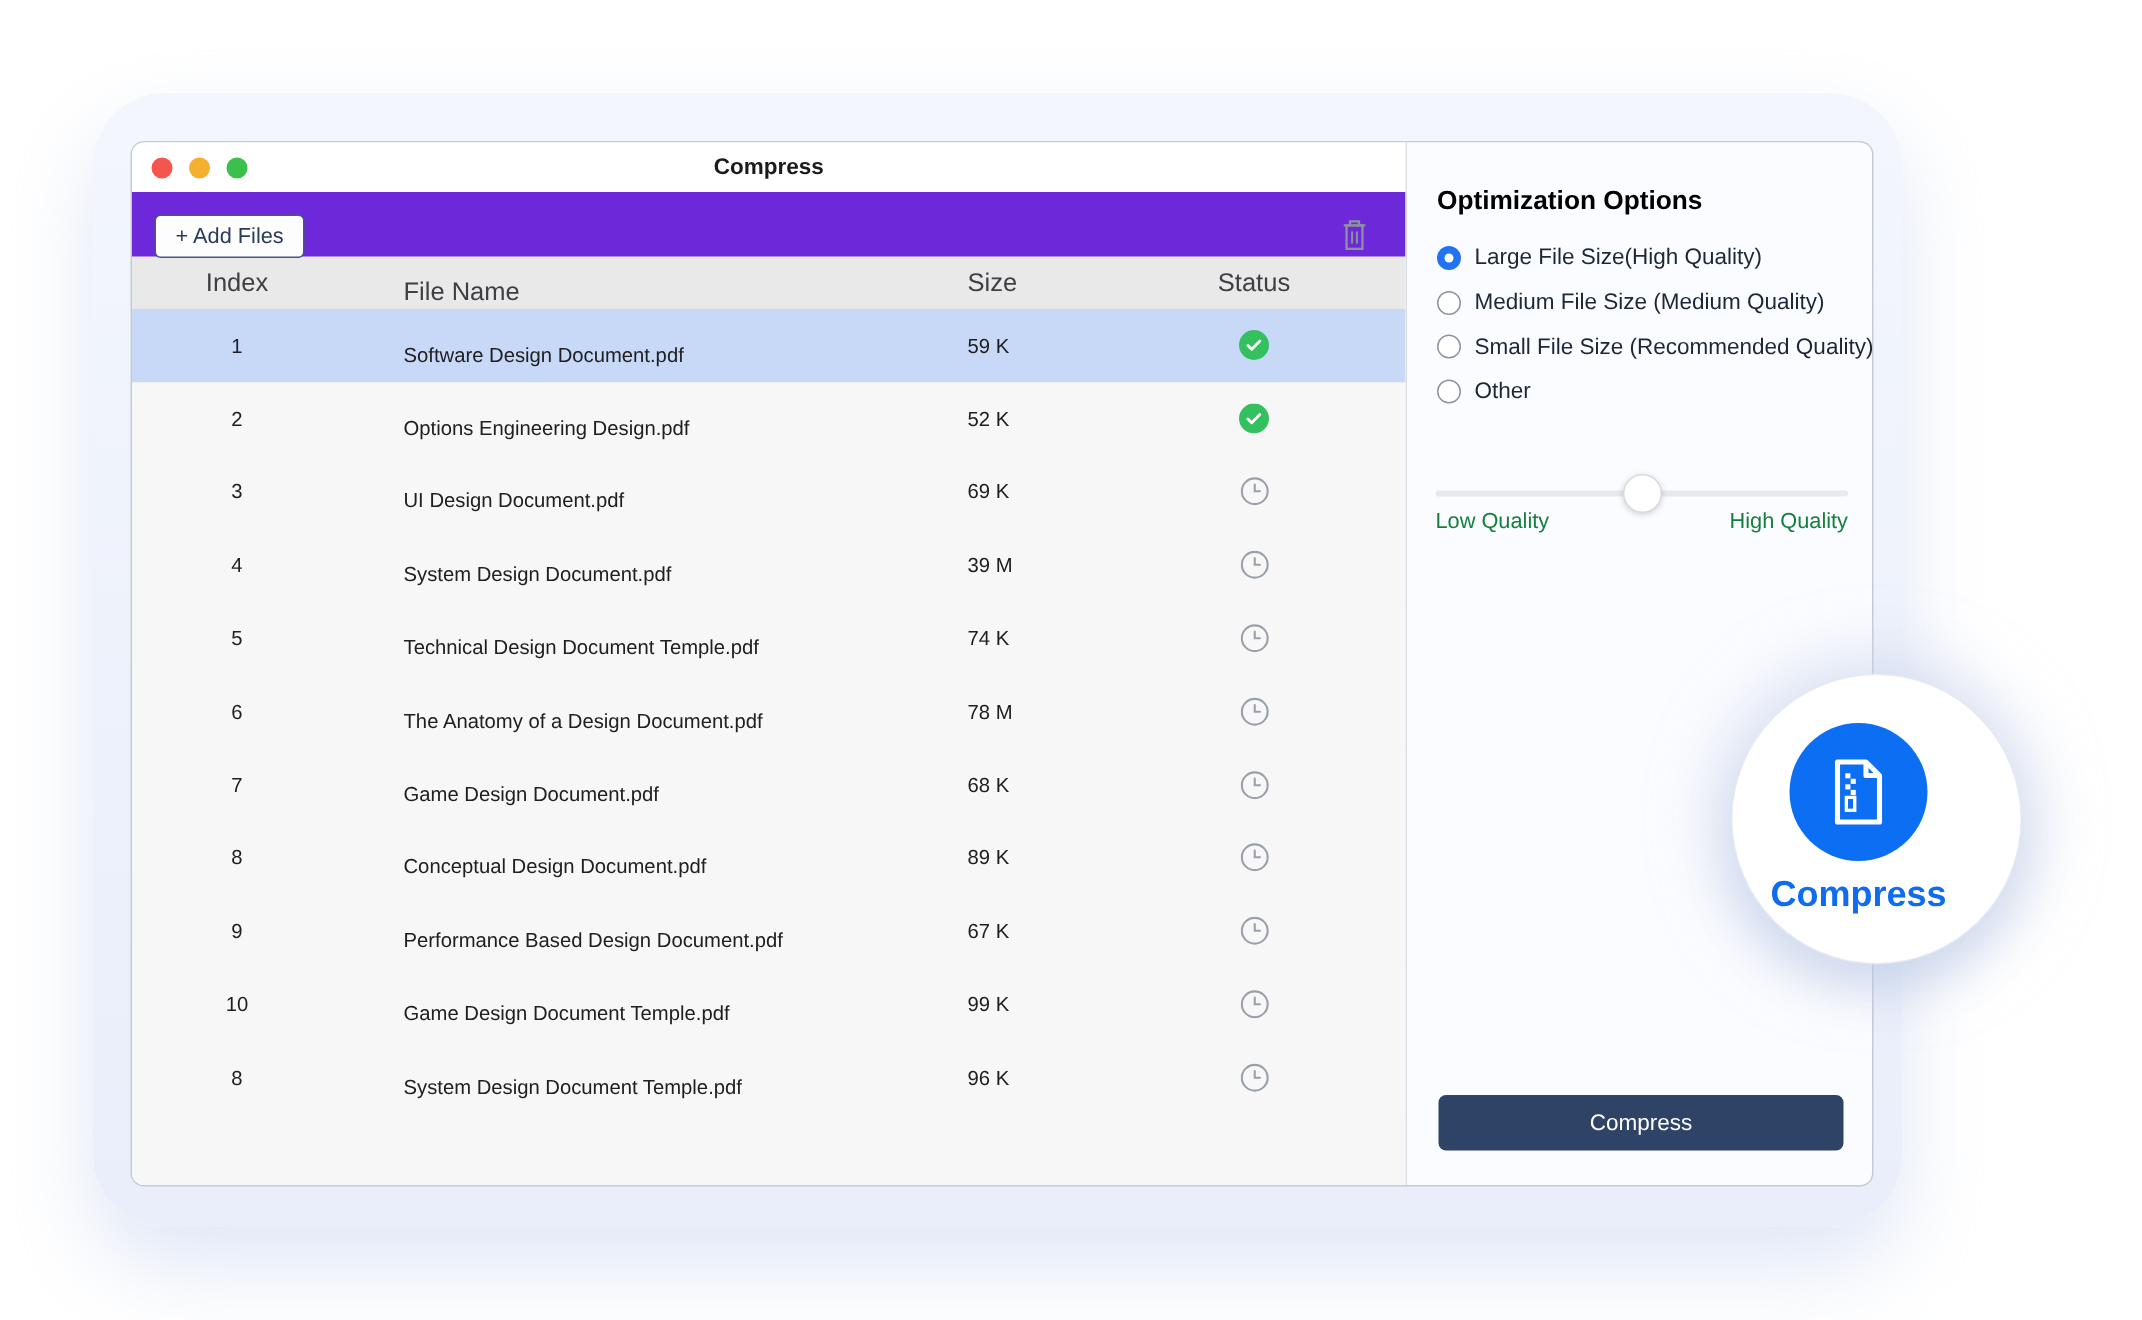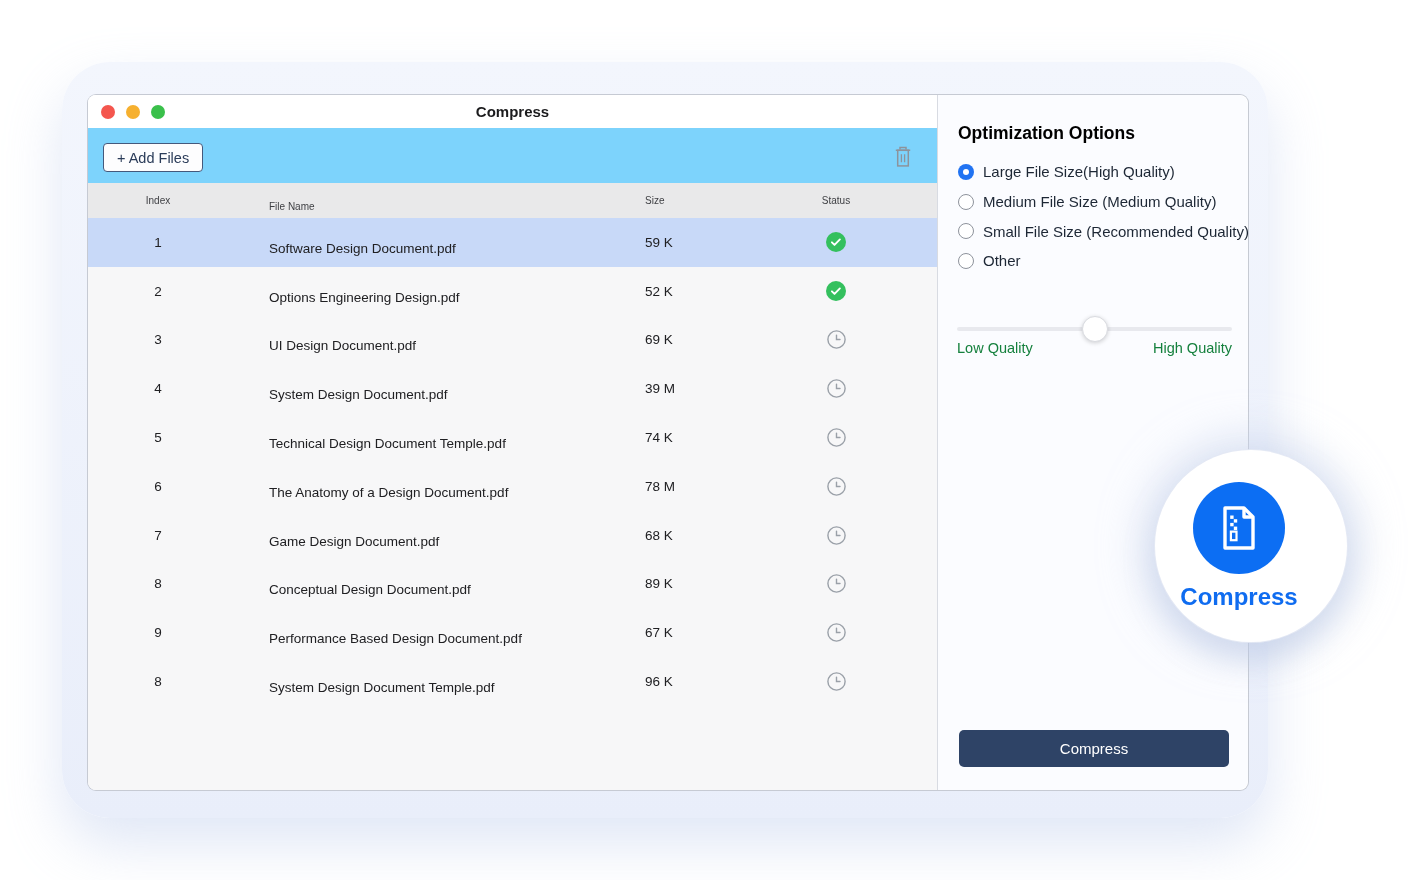--- a/index.html
+++ b/index.html
@@ -25,31 +25,31 @@
     position:relative;width:850px;height:100%;background:#f7f7f8;
     border-right:1px solid #d8dbe2;border-radius:8px 0 0 8px;overflow:hidden;
   }
   .titlebar{height:33px;background:#ffffff;position:relative;display:flex;align-items:center;}
   .lights{position:absolute;left:13px;top:0;height:100%;display:flex;align-items:center;gap:11px;}
   .light{width:14px;height:14px;border-radius:50%;display:inline-block;}
   .light.red{background:#f4564e;}
   .light.yellow{background:#f6b02f;}
   .light.green{background:#3ac04b;}
   .title{width:100%;text-align:center;font-size:15px;font-weight:bold;color:#1b1b1d;}
-  .toolbar{height:55px;background:#7dd3fc;position:relative;}
+  .toolbar{height:43px;background:#6d28d9;position:relative;}
   .add-files{
     position:absolute;left:15px;top:15px;height:29px;padding:0 13px;
     background:#fdfdfe;border:1px solid #44597c;border-radius:4px;
     font-size:14.5px;color:#2b3c59;font-family:inherit;cursor:pointer;
   }
   .trash{position:absolute;right:20px;top:15px;width:28px;height:28px;background:none;border:none;padding:3px;cursor:pointer;}
   .thead{
     height:35px;background:#e9e9ea;display:grid;
     grid-template-columns:140px 417px 151px 80px 1fr;align-items:center;
-    font-size:10px;color:#3e3f43;
+    font-size:17px;color:#3e3f43;
   }
   .tbody{position:relative;}
   .trow{
     height:48.8px;display:grid;grid-template-columns:140px 417px 151px 80px 1fr;
     align-items:center;font-size:13.5px;color:#202023;background:#f7f7f8;cursor:default;
   }
   .trow.selected{background:#c8d9f8;}
   .c.idx{text-align:center;}
   .c.name{padding-left:41px;white-space:nowrap;margin-top:12px;}
   .c.status{display:flex;justify-content:center;align-items:center;}
@@ -219,20 +219,31 @@
      <div class="c name">Performance Based Design Document.pdf</div>
      <div class="c size">67 K</div>
      <div class="c status">
               <svg width="19" height="19" viewBox="0 0 19 19">
        <circle cx="9.5" cy="9.5" r="8.6" fill="none" stroke="#9aa0a8" stroke-width="1.4"></circle>
        <path d="M9.5 5.1v4.4h3.5" stroke="#9aa0a8" stroke-width="1.4" fill="none" stroke-linecap="round"></path>
      </svg>
             </div>
           </div>
           <div class="trow">
+            <div class="c idx">10</div>
+     <div class="c name">Game Design Document Temple.pdf</div>
+     <div class="c size">99 K</div>
+     <div class="c status">
+              <svg width="19" height="19" viewBox="0 0 19 19">
+       <circle cx="9.5" cy="9.5" r="8.6" fill="none" stroke="#9aa0a8" stroke-width="1.4"></circle>
+       <path d="M9.5 5.1v4.4h3.5" stroke="#9aa0a8" stroke-width="1.4" fill="none" stroke-linecap="round"></path>
+     </svg>
+            </div>
+          </div>
+          <div class="trow">
             <div class="c idx">8</div>
      <div class="c name">System Design Document Temple.pdf</div>
      <div class="c size">96 K</div>
      <div class="c status">
               <svg width="19" height="19" viewBox="0 0 19 19">
        <circle cx="9.5" cy="9.5" r="8.6" fill="none" stroke="#9aa0a8" stroke-width="1.4"></circle>
        <path d="M9.5 5.1v4.4h3.5" stroke="#9aa0a8" stroke-width="1.4" fill="none" stroke-linecap="round"></path>
      </svg>
             </div>
           </div>

